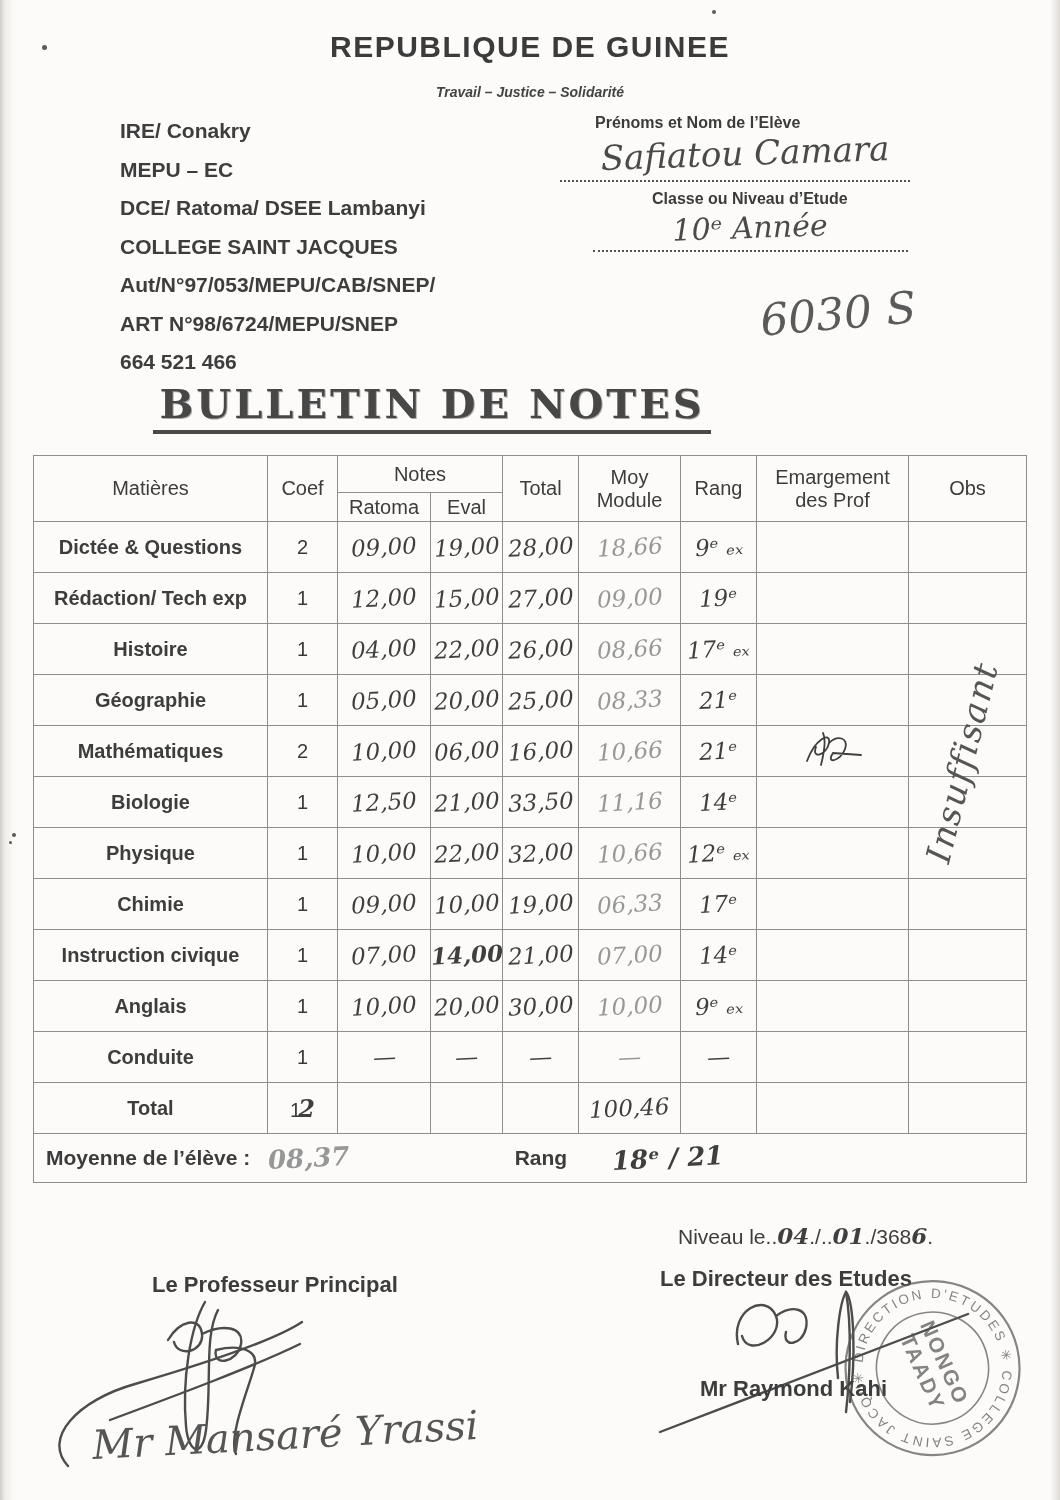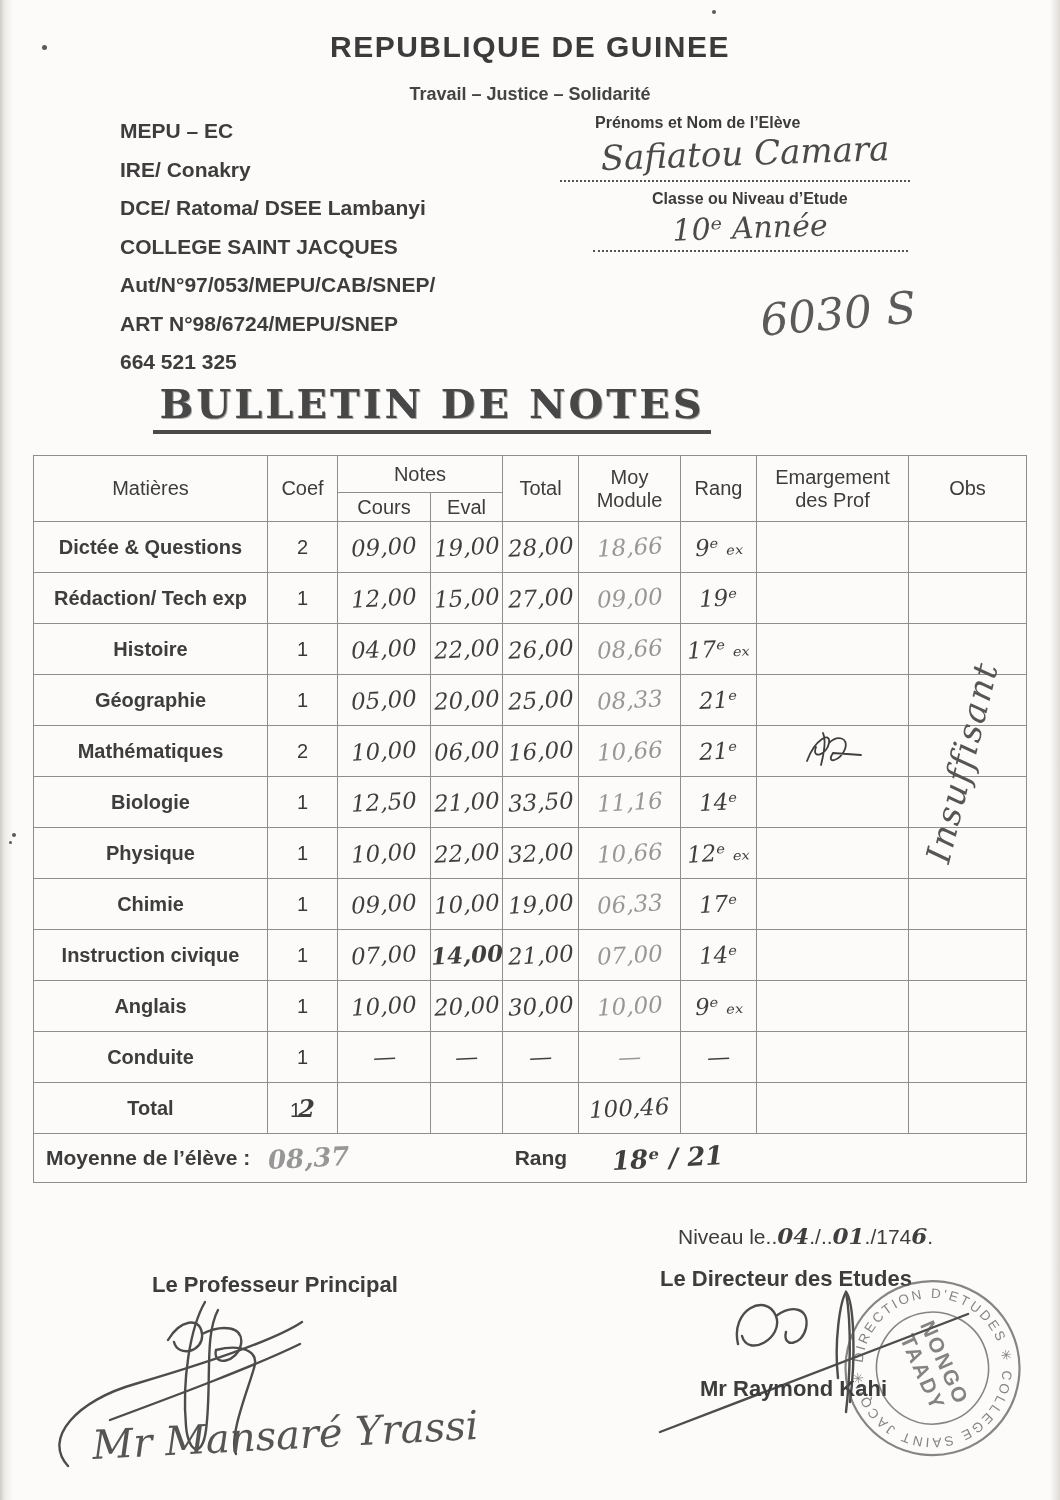--- a/index.html
+++ b/index.html
@@ -7,21 +7,21 @@
         font-family:"Liberation Sans",sans-serif;color:#3a3a3a;}
   .edge-left{position:absolute;left:0;top:0;width:14px;height:1500px;
         background:linear-gradient(to right,#cfccc7 0,#efedea 5px,rgba(255,255,255,0) 14px);}
   .edge-right{position:absolute;right:0;top:0;width:10px;height:1500px;
         background:linear-gradient(to left,#dedbd6 0,rgba(255,255,255,0) 10px);}
   .speck{position:absolute;background:#5a5a5a;border-radius:50%;}
 
   .abs{position:absolute;}
   .country{left:0;top:30px;width:1060px;text-align:center;font-size:30px;font-weight:bold;
         letter-spacing:1.5px;color:#3b3b3b;}
-  .motto{left:0;top:84px;width:1060px;text-align:center;font-size:18px;font-weight:600;color:#444;}
+  .motto{left:0;top:84px;width:1060px;text-align:center;font-size:14px;font-style:italic;font-weight:600;color:#444;}
   .org{left:120px;top:112px;width:440px;font-size:21px;font-weight:600;color:#3d3d3d;}
   .org div{height:38.5px;line-height:38.5px;}
   .rlabel{font-size:16px;font-weight:700;color:#3b3b3b;}
   .dotline{border-bottom:2px dotted #555;}
 
   
   .hw{font-family:"DejaVu Serif",serif;font-style:italic;color:#3f3f3f;}
   .pencil{color:#979797;}
   .slant{display:inline-block;transform:rotate(-18deg) scaleX(1.5);}
 
@@ -65,27 +65,27 @@
   <div class="edge-right"></div>
   <div class="speck" style="left:42px;top:45px;width:5px;height:5px;"></div>
   <div class="speck" style="left:712px;top:10px;width:4px;height:4px;"></div>
   <div class="speck" style="left:12px;top:833px;width:4px;height:4px;"></div>
   <div class="speck" style="left:9px;top:841px;width:3px;height:3px;"></div>
 
   <div class="abs country">REPUBLIQUE DE GUINEE</div>
   <div class="abs motto">Travail – Justice – Solidarité</div>
 
   <div class="abs org">
+    <div>IRE/ Conakry</div>
     <div>MEPU – EC</div>
-    <div>IRE/ Conakry</div>
     <div>DCE/ Ratoma/ DSEE Lambanyi</div>
     <div>COLLEGE SAINT JACQUES</div>
     <div>Aut/N°97/053/MEPU/CAB/SNEP/</div>
     <div>ART N°98/6724/MEPU/SNEP</div>
-    <div>664 521 325</div>
+    <div>664 521 466</div>
   </div>
 
   <div class="abs rlabel" style="left:595px;top:114px;">Prénoms et Nom de l’Elève</div>
   <div class="abs dotline" style="left:560px;top:138px;width:350px;height:42px;"></div>
   <div class="abs hw" style="left:585px;top:133px;width:320px;text-align:center;font-size:34px;transform:rotate(-2deg);color:#4a4a4a;">Safiatou Camara</div>
 
   <div class="abs rlabel" style="left:608px;top:190px;margin-left:44px;">Classe ou Niveau d’Etude</div>
   <div class="abs dotline" style="left:593px;top:212px;width:315px;height:38px;"></div>
   <div class="abs hw" style="left:620px;top:210px;width:260px;text-align:center;font-size:30px;transform:rotate(-2deg);color:#4a4a4a;">10ᵉ Année</div>
 
@@ -116,21 +116,21 @@
         <div>Module</div>
       </th>
       <th rowspan="2">Rang</th>
       <th rowspan="2">
         <div>Emargement</div>
         <div>des Prof</div>
       </th>
       <th rowspan="2">Obs</th>
     </tr>
     <tr class="h2">
-      <th>Cours</th>
+      <th>Ratoma</th>
       <th>Eval</th>
     </tr>
 
     <tr class="r">
       <td class="subj">Dictée &amp; Questions</td>
       <td class="coef">2</td>
       <td class="v"><span class="hw">09,00</span></td>
       <td class="v"><span class="hw">19,00</span></td>
       <td class="v"><span class="hw">28,00</span></td>
       <td class="v moy"><span class="hw">18,66</span></td>
@@ -278,21 +278,21 @@
       </td>
     </tr>
   </tbody>
     </table>
 
   <div class="abs obs-note">
     <span>Insuffisant</span>
   </div>
 
   <div class="abs datewrap">
-    <span>Niveau le..</span><span class="hw">04</span><span>./..</span><span class="hw">01</span><span>./174</span><span class="hw">6</span><span>.</span>
+    <span>Niveau le..</span><span class="hw">04</span><span>./..</span><span class="hw">01</span><span>./368</span><span class="hw">6</span><span>.</span>
   </div>
 
   <div class="abs sigtitle" style="left:152px;top:1272px;">Le Professeur Principal</div>
   <svg class="abs sig" style="left:50px;top:1288px;" width="330" height="190" viewBox="0 0 330 190">
     <path d="M18,178 C-8,150 28,112 85,96 C160,74 225,52 252,34"></path>
     <path d="M60,132 C130,106 205,78 250,56"></path>
     <path d="M155,14 C140,40 132,92 136,138 C138,164 152,172 156,142 C162,96 154,48 168,22"></path>
     <path d="M118,52 C130,32 150,28 152,46 C154,64 128,70 124,54 M152,46 C172,36 194,38 191,56 C188,74 162,80 166,62 C190,56 210,62 204,80 C198,102 178,150 186,166"></path>
   </svg>
   <div class="abs hwname" style="left:92px;top:1412px;font-size:40px;transform:rotate(-3deg);">Mr Mansaré Yrassi</div>

